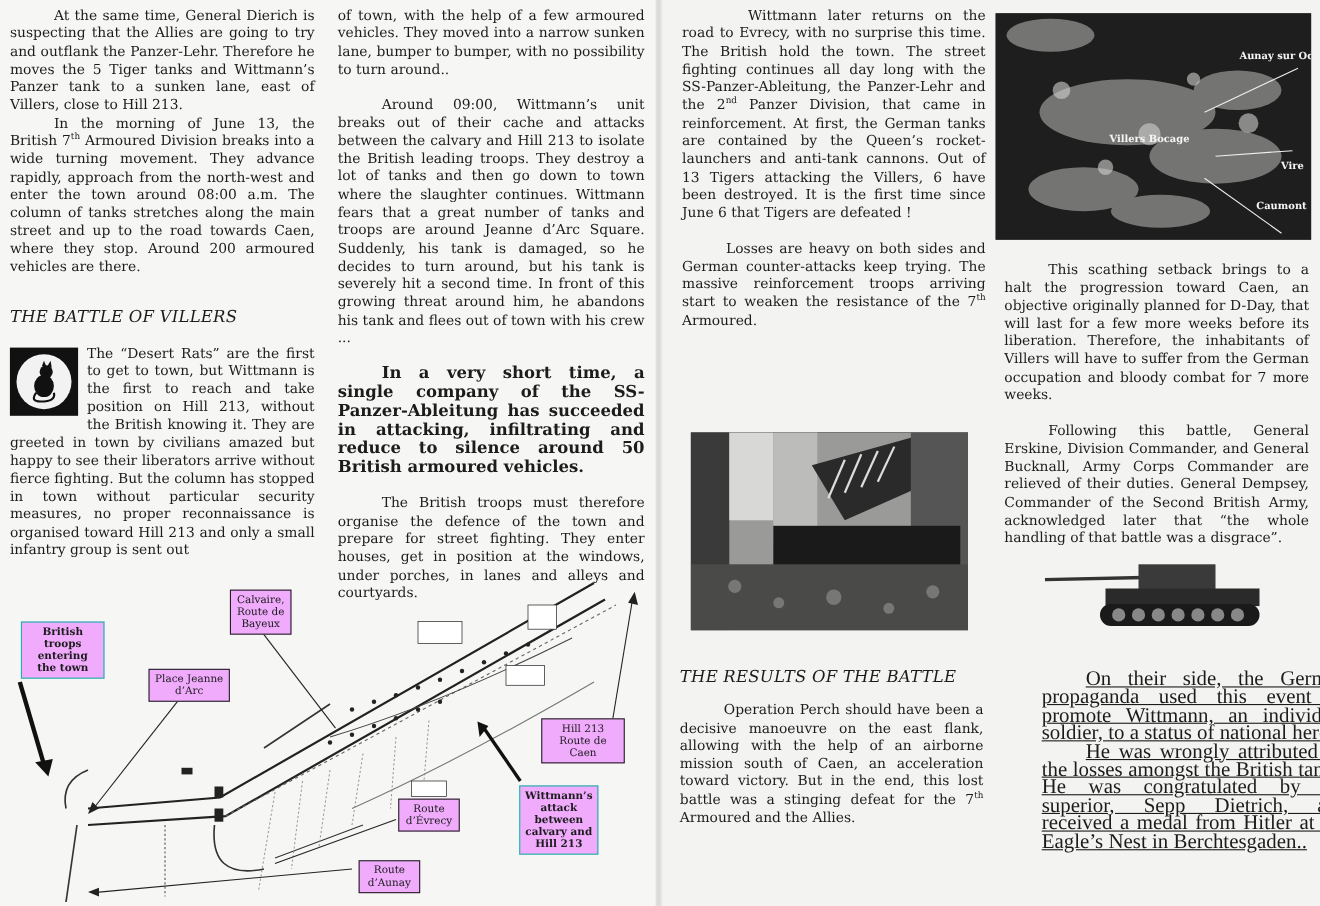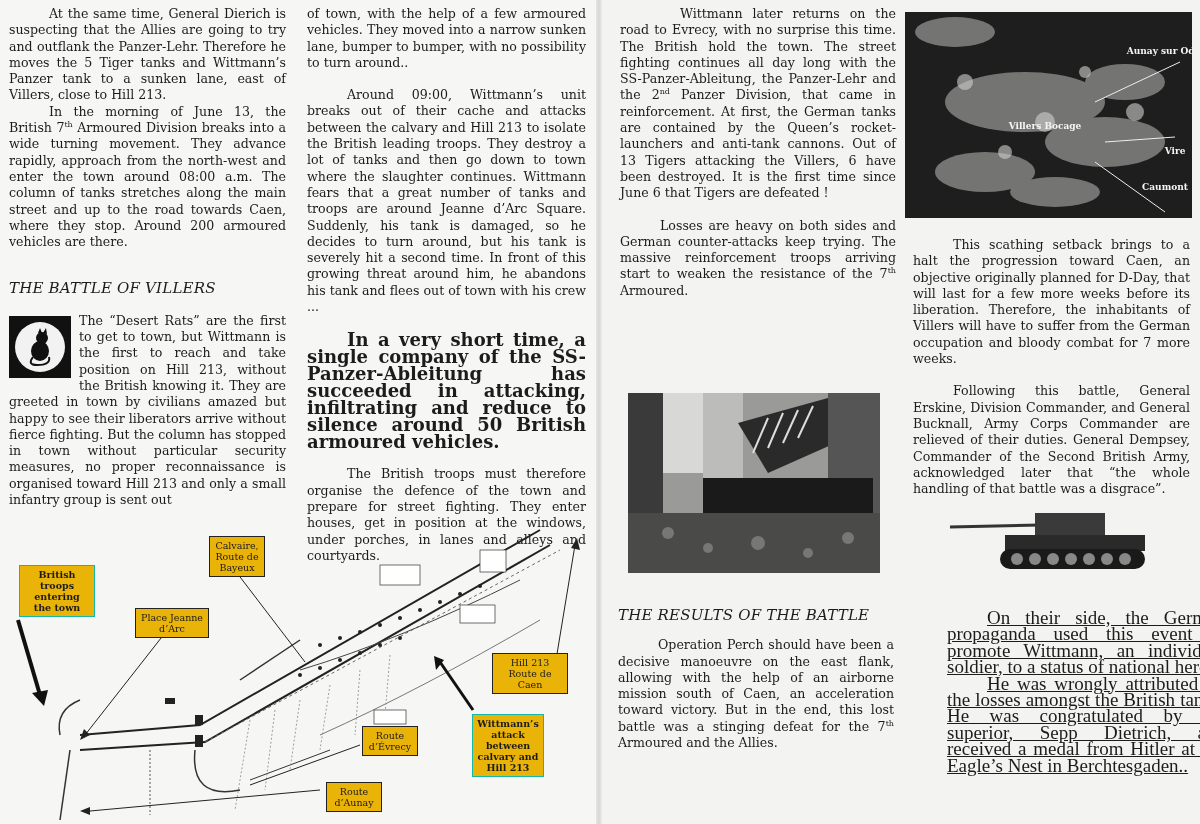--- a/index.html
+++ b/index.html
@@ -11,28 +11,28 @@
   .fold { position:absolute; left:596px; top:0; width:6px; height:824px;
           background:linear-gradient(90deg,#e4e4e2,#d8d8d6,#ebebe9); }
   .col { position:absolute; font-size:12.6px; line-height:16.3px; text-align:justify; }
   .col p { margin:0; text-indent:0; }
   .col p.ind { text-indent:40px; }
   .col p.ind2 { text-indent:60px; }
   .gap { height:16px; }
   sup { font-size:8px; line-height:0; vertical-align:super; }
   .heading { font-style:italic; font-weight:normal; font-size:15px; letter-spacing:0.2px; margin:0; }
   .subhead { font-weight:bold; font-size:13.6px; margin:0; }
-  .bold-quote { font-weight:bold; font-size:18px; line-height:17px; }
+  .bold-quote { font-weight:bold; font-size:15px; line-height:17px; }
   .emblem { float:left; width:62px; height:62px; background:#111; margin:3px 8px 2px 0;
             display:flex; align-items:center; justify-content:center; }
   .emblem .circle { width:50px; height:50px; border-radius:50%; background:#f2f2f2;
             display:flex; align-items:center; justify-content:center; }
   .photo { position:absolute; background:#222; overflow:hidden; }
   .map { position:absolute; left:0; top:510px; width:600px; height:314px; }
-  .map-label { position:absolute; background:#eab308; border:1px solid #222; font-size:9.5px;
+  .map-label { position:absolute; background:#f0abfc; border:1px solid #222; font-size:9.5px;
                line-height:11px; text-align:center; padding:3px 4px; font-family:"DejaVu Serif", serif; }
   .map-label.bold { font-weight:bold; border:1px solid #14b8a6; }
   .tank { position:absolute; left:945px; top:505px; width:215px; height:70px; }
 </style>
 </head>
 <body>
 
 <div class="page page-left"></div>
 <div class="page page-right"></div>
 <div class="fold"></div>

